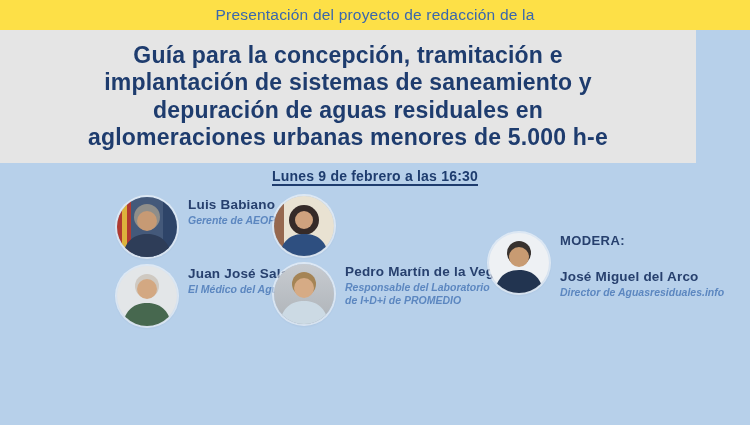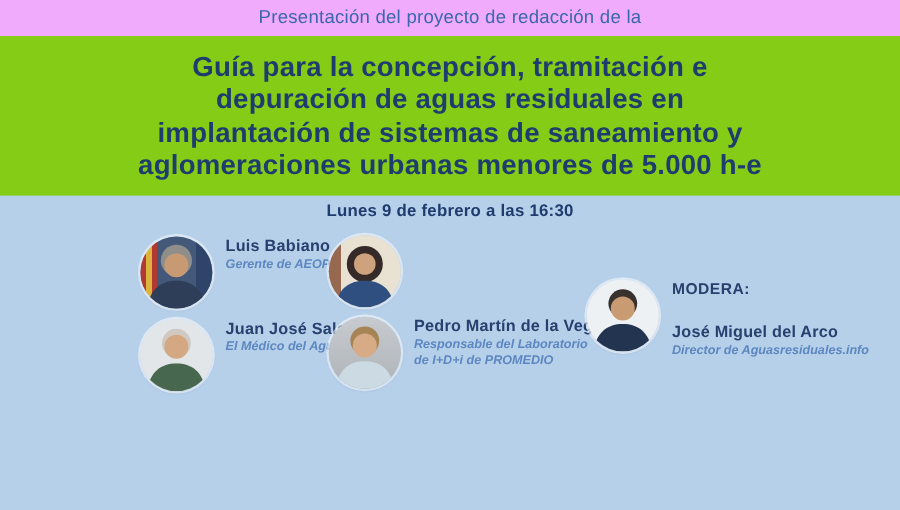--- a/index.html
+++ b/index.html
@@ -9,46 +9,46 @@
   }
   .stage{
     position:relative;
     width:750px;height:425px;
     background:#b7d0ea;
     overflow:hidden;
   }
   
   .topbar{
     position:absolute;left:0;top:0;width:750px;height:30px;
-    background:#f0abfc;
+    background:#fde047;
     display:flex;align-items:center;justify-content:center;
   }
   .topbar span{
     color:#3a67ae;font-size:15.5px;font-weight:500;letter-spacing:.2px;
   }
   
   .title-band{
-    position:absolute;left:0;top:30px;width:750px;height:133px;
-    background:#84cc16;
+    position:absolute;left:0;top:30px;width:696px;height:133px;
+    background:#e5e5e5;
     display:flex;align-items:center;justify-content:center;
   }
   .title-band h1{
     margin:0;text-align:center;
     color:#1e3c6e;font-size:23px;line-height:27.5px;font-weight:700;
     letter-spacing:.2px;
   }
   .title-band h1 span{display:block;}
   
   .date-row{
     position:absolute;left:0;top:167px;width:750px;
     text-align:center;
   }
   .date-row .date{
     color:#1e3c6e;font-size:14px;font-weight:800;letter-spacing:.2px;
-    text-decoration-thickness:1.5px;text-underline-offset:3px;
+    text-decoration:underline;text-decoration-thickness:1.5px;text-underline-offset:3px;
   }
   
   .card{
     position:absolute;
     display:flex;align-items:flex-start;gap:11px;
   }
   .avatar{
     flex:0 0 auto;width:60px;height:60px;border-radius:50%;
     overflow:hidden;position:relative;
     box-shadow:0 0 0 2px rgba(255,255,255,.55), 0 1px 3px rgba(30,60,110,.25);
@@ -84,22 +84,22 @@
 
 <div class="stage">
 
   <header class="topbar">
     <span>Presentación del proyecto de redacción de la</span>
   </header>
 
   <section class="title-band">
     <h1>
       <span>Guía para la concepción, tramitación e</span>
+      <span>implantación de sistemas de saneamiento y</span>
       <span>depuración de aguas residuales en</span>
-      <span>implantación de sistemas de saneamiento y</span>
       <span>aglomeraciones urbanas menores de 5.000 h-e</span>
     </h1>
   </section>
 
   <div class="date-row">
     <span class="date">Lunes 9 de febrero a las 16:30</span>
   </div>
 
   <div class="card" style="left:117px;top:197px;">
     <div class="avatar av-luis">

